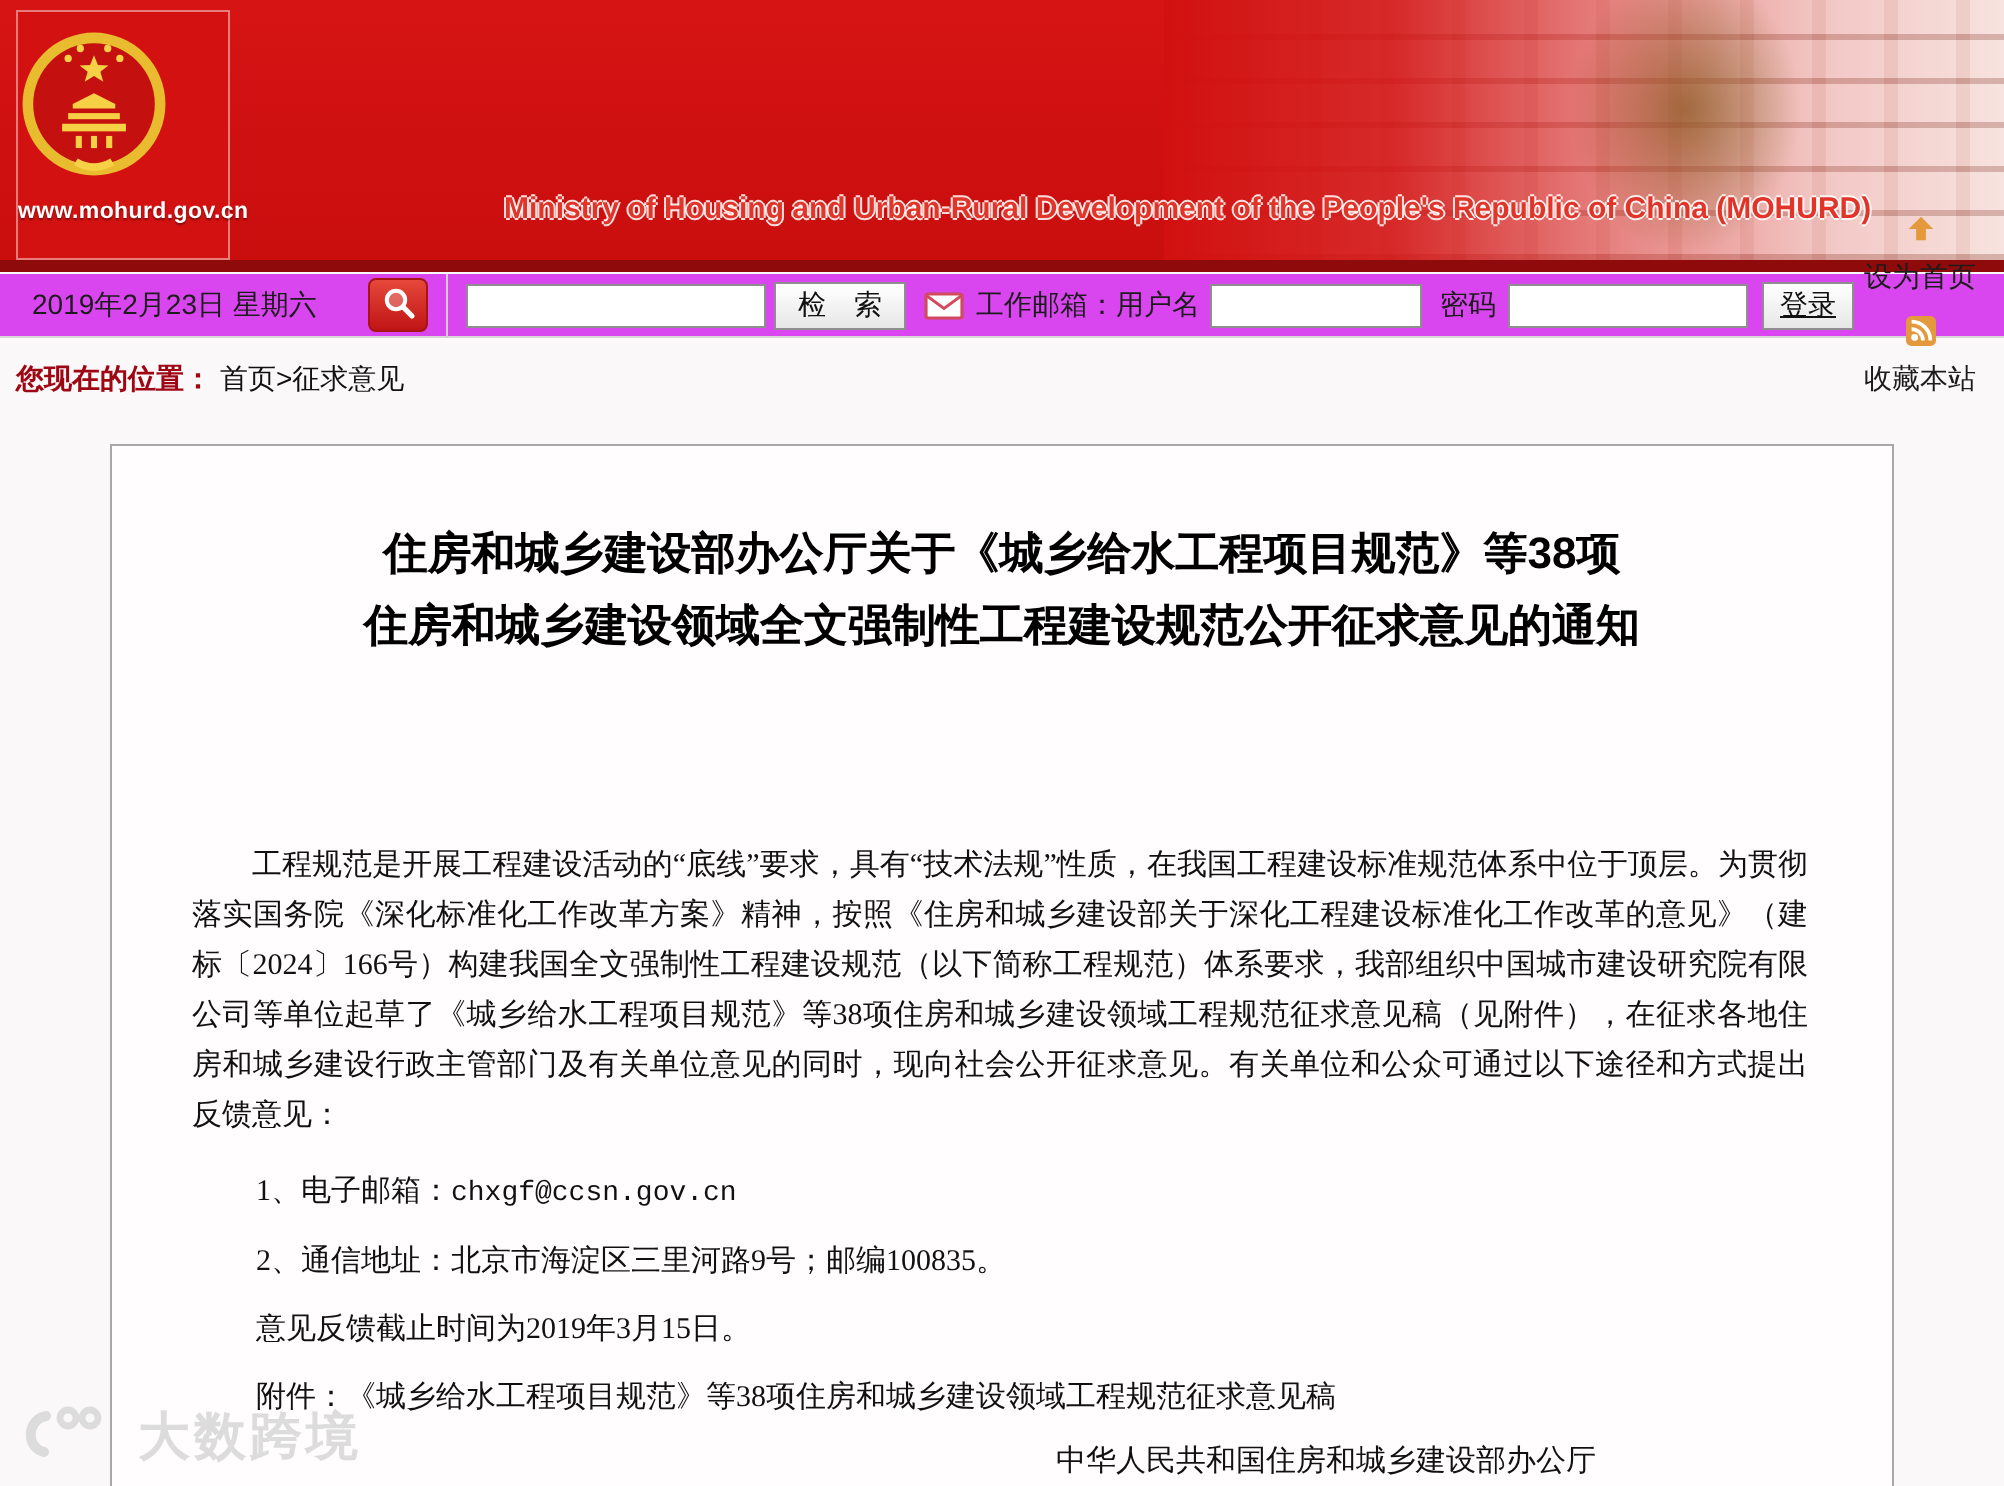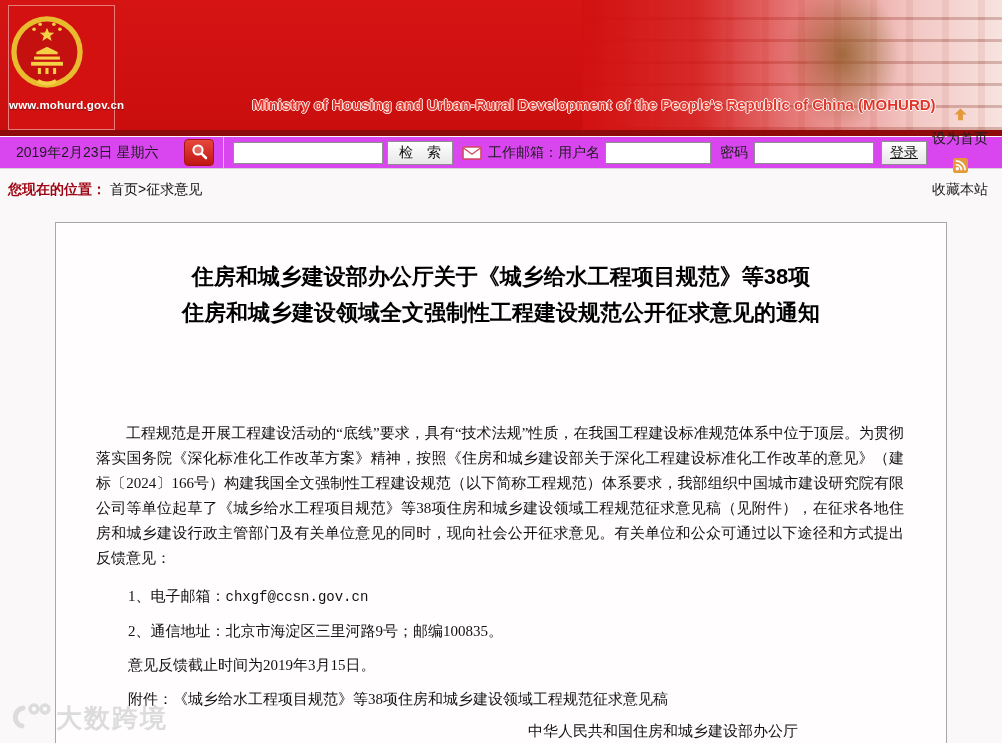--- a/index.html
+++ b/index.html
@@ -103,21 +103,21 @@
     margin:90px 42px 0 40px; font-size:15px; line-height:25px; text-align:justify;
   }
   .doc-body p { text-indent:2em; }
   .doc-line { margin:9px 42px 0 72px; font-size:15px; line-height:25px; }
   .doc-line.first { margin-top:13px; }
   .email-value { font-family:"Liberation Mono", monospace; font-size:14px;text-align:center; }
   .doc-sign { width:330px; margin:7px 118px 0 auto; text-align:center; font-size:15px; line-height:25px; }
 
   
   .watermark {
-    position:absolute; left:10px; bottom:6px; display:flex; align-items:center; gap:4px;
+    position:absolute; left:10px; bottom:6px; display:flex; align-items:center; gap:17px;
     color:#dcdcdc; font-size:26px; font-weight:bold; letter-spacing:2px;
     font-family:"Liberation Sans", sans-serif;
   }
 </style>
 </head>
 <body>
 
 <div class="page">
 
   <div class="banner">

